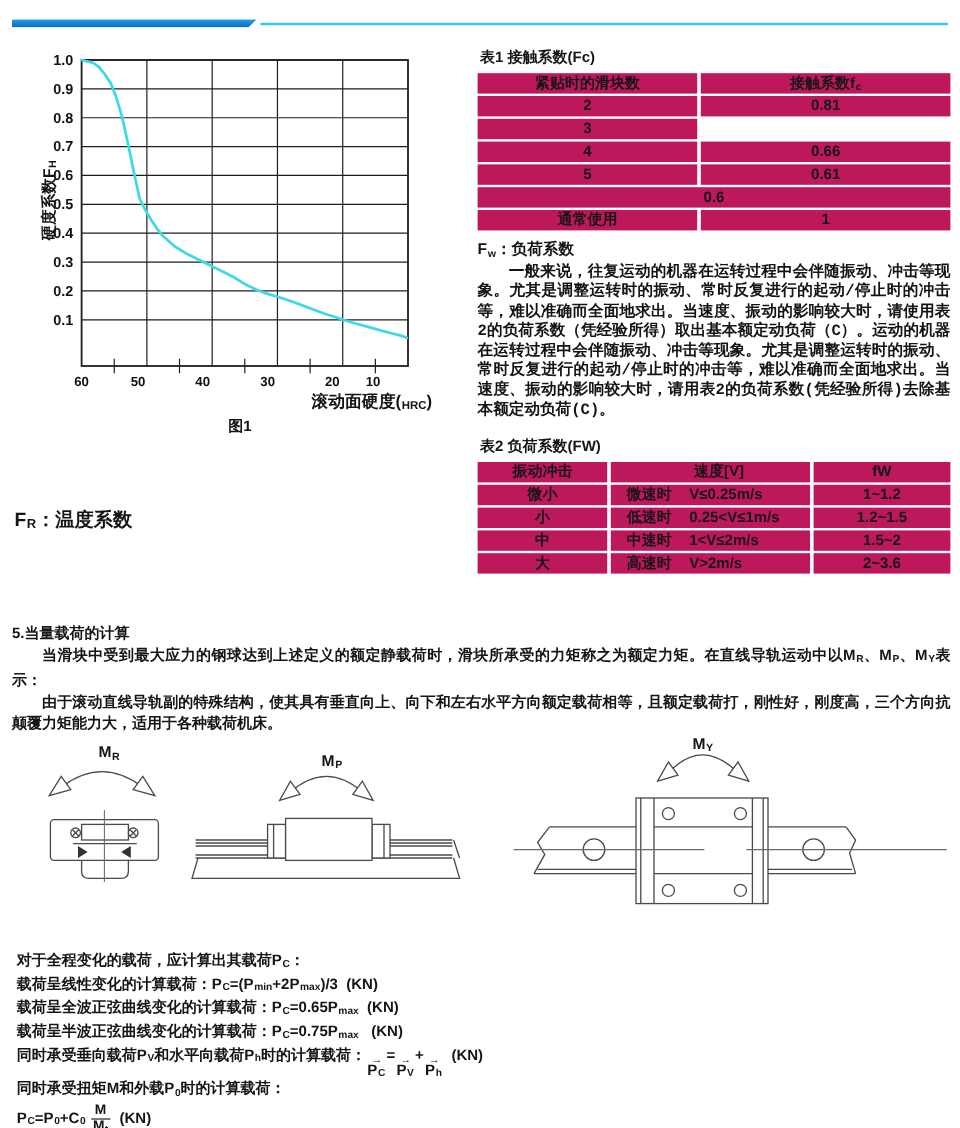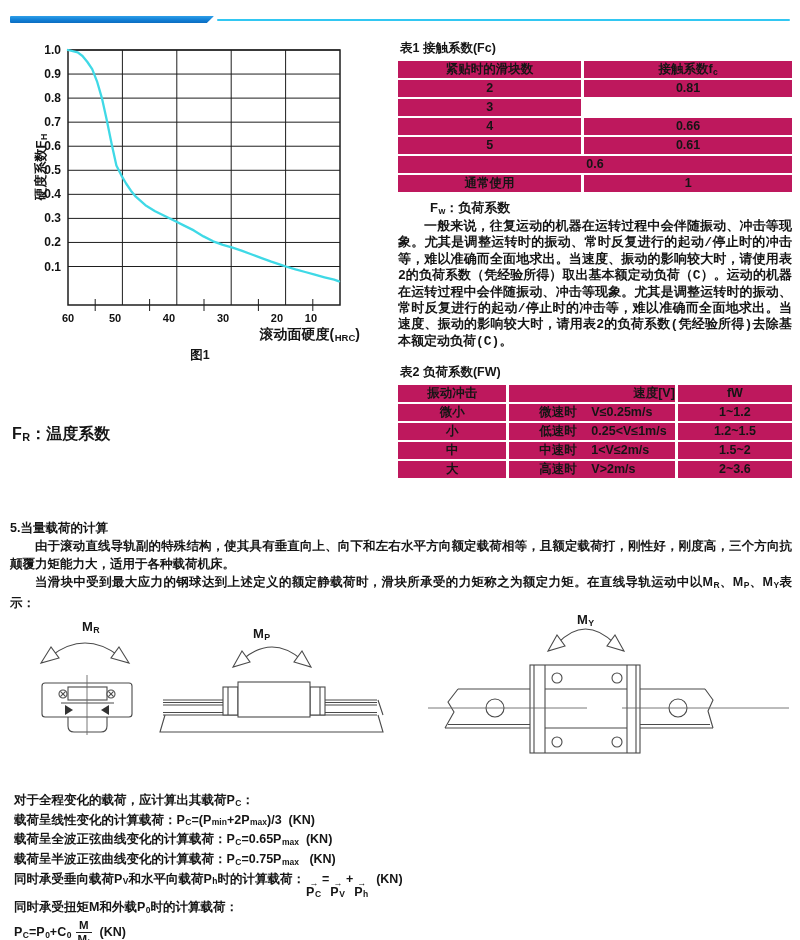--- a/index.html
+++ b/index.html
@@ -30,25 +30,25 @@
   .tbl-title{font-size:12.5px;font-weight:bold;margin:0 0 4px 2px;}
   .t2-title{margin-top:14px;}
   .t1,.t2{display:flex;flex-direction:column;gap:2px;}
   .t1-row,.t2-row{display:flex;gap:3px;}
   .t1-row>div,.t2-row>div{background:#be185d;height:17px;line-height:17px;
     font-size:12.5px;font-weight:bold;text-align:center;overflow:hidden;}
   .t1 .c1{width:46.5%;}
   .t1 .c2{flex:1;}
   .t2 .c1{width:27.5%;}
   .t2 .c2{width:42%;display:flex;padding-left:13px;box-sizing:border-box;text-align:left;}
-  .t2 .t-head .c2{display:block;padding-left:14px;text-align:right;}
+  .t2 .t-head .c2{display:block;padding-left:14px;text-align:center;}
   .t2 .c3{flex:1;}
-  .sp-l{width:52px;flex:none;text-align:left;margin-left:17px;}
-
-  .fw-title{margin-top:7px;font-size:13px;font-weight:bold;margin-left:32px;}
+  .sp-l{width:52px;flex:none;text-align:left;}
+
+  .fw-title{margin-top:7px;font-size:13px;font-weight:bold;}
   .fw-body{margin:2px 0 0 0;font-size:13px;line-height:16.4px;font-weight:600;
     text-indent:2em;text-align:justify;font-family:Liberation Mono, monospace;}
 
   
   .fr-block{left:12px;top:424px;width:382px;font-size:16px;font-weight:600;line-height:20px;}
 
   
   .sec5{left:10px;top:519px;width:782px;font-size:12.5px;line-height:18px;font-weight:600;}
   .sec5-h{font-weight:bold;}
   .sec5 p{margin:0;text-indent:2em;text-align:justify;}
@@ -197,22 +197,22 @@
     </div>
   </div>
 </div>
 
 <div class="abs fr-block">
   <div>F<span class="sub">R</span>：温度系数</div>
 </div>
 
 <div class="abs sec5">
   <div class="sec5-h">5.当量载荷的计算</div>
+  <p>当滑块中受到最大应力的钢球达到上述定义的额定静载荷时，滑块所承受的力矩称之为额定力矩。在直线导轨运动中以M<span class="sub">R</span>、M<span class="sub">P</span>、M<span class="sub">Y</span>表示：</p>
   <p>由于滚动直线导轨副的特殊结构，使其具有垂直向上、向下和左右水平方向额定载荷相等，且额定载荷打，刚性好，刚度高，三个方向抗颠覆力矩能力大，适用于各种载荷机床。</p>
-  <p>当滑块中受到最大应力的钢球达到上述定义的额定静载荷时，滑块所承受的力矩称之为额定力矩。在直线导轨运动中以M<span class="sub">R</span>、M<span class="sub">P</span>、M<span class="sub">Y</span>表示：</p>
 </div>
 
 <div class="abs diag-label" style="left:82px;top:619px;">M<span class="sub">R</span></div>
 <svg class="abs" style="left:35px;top:618px;" width="110" height="122" viewBox="0 0 110 122">
   <g>
     <path class="dk" d="M16,38 Q50,12 84,38"></path>
     <path class="dw" d="M16,29 L6,45 L24,40 Z"></path>
     <path class="dw" d="M84,29 L94,45 L76,40 Z"></path>
   </g>
   <g>
@@ -227,21 +227,21 @@
     <circle class="dw" cx="76" cy="76" r="4"></circle>
     <line class="dk" x1="73.4" y1="73.4" x2="78.6" y2="78.6"></line>
     <line class="dk" x1="78.6" y1="73.4" x2="73.4" y2="78.6"></line>
     <line class="dk" x1="26" y1="85" x2="79" y2="85"></line>
     <path class="db" d="M30,87 L38,92 L30,97 Z"></path>
     <path class="db" d="M74,87 L66,92 L74,97 Z"></path>
   </g>
   <line class="thin" x1="52" y1="57" x2="52" y2="117"></line>
 </svg>
 
-<div class="abs diag-label" style="left:253px;top:626px;text-align:right;">M<span class="sub">P</span></div>
+<div class="abs diag-label" style="left:268px;top:626px;text-align:right;">M<span class="sub">P</span></div>
 <svg class="abs" style="left:155px;top:628px;" width="270" height="112" viewBox="0 0 270 112">
   <g>
     <path class="dk" d="M87,32 Q117,6 147,32"></path>
     <path class="dw" d="M87,23 L78,39 L95,34 Z"></path>
     <path class="dw" d="M147,23 L156,39 L139,34 Z"></path>
   </g>
   <g>
     <line class="dk" x1="8" y1="72" x2="222" y2="72"></line>
     <line class="dk" x1="8" y1="74.5" x2="222" y2="74.5"></line>
     <line class="dk" x1="8" y1="77" x2="222" y2="77"></line>

